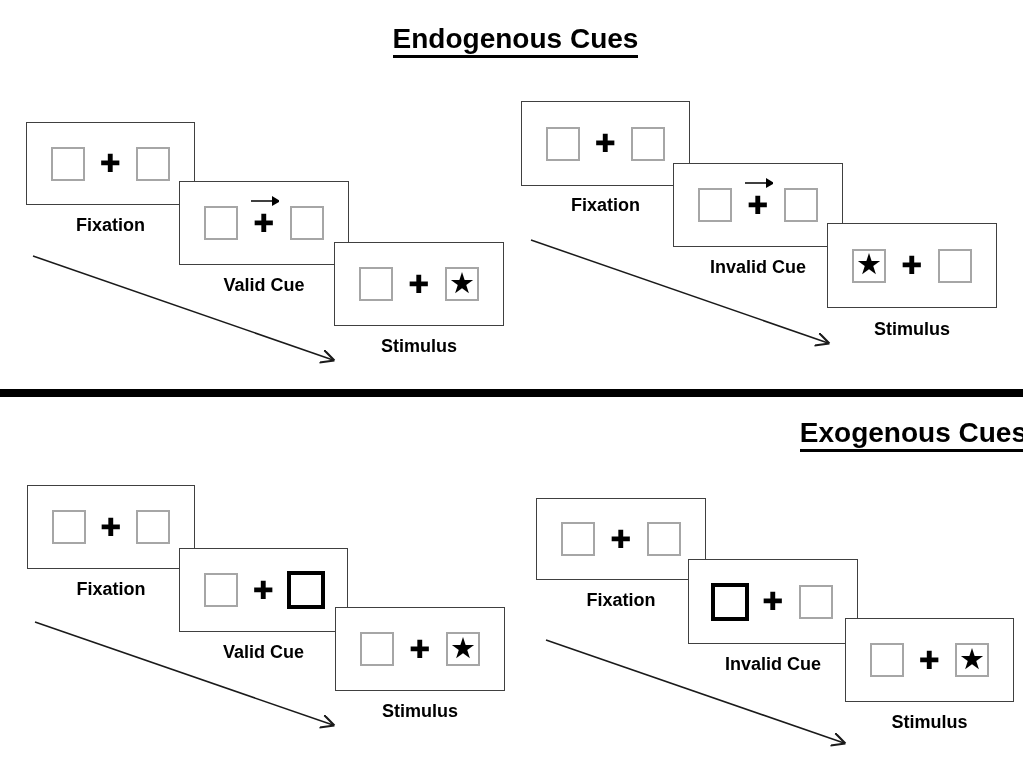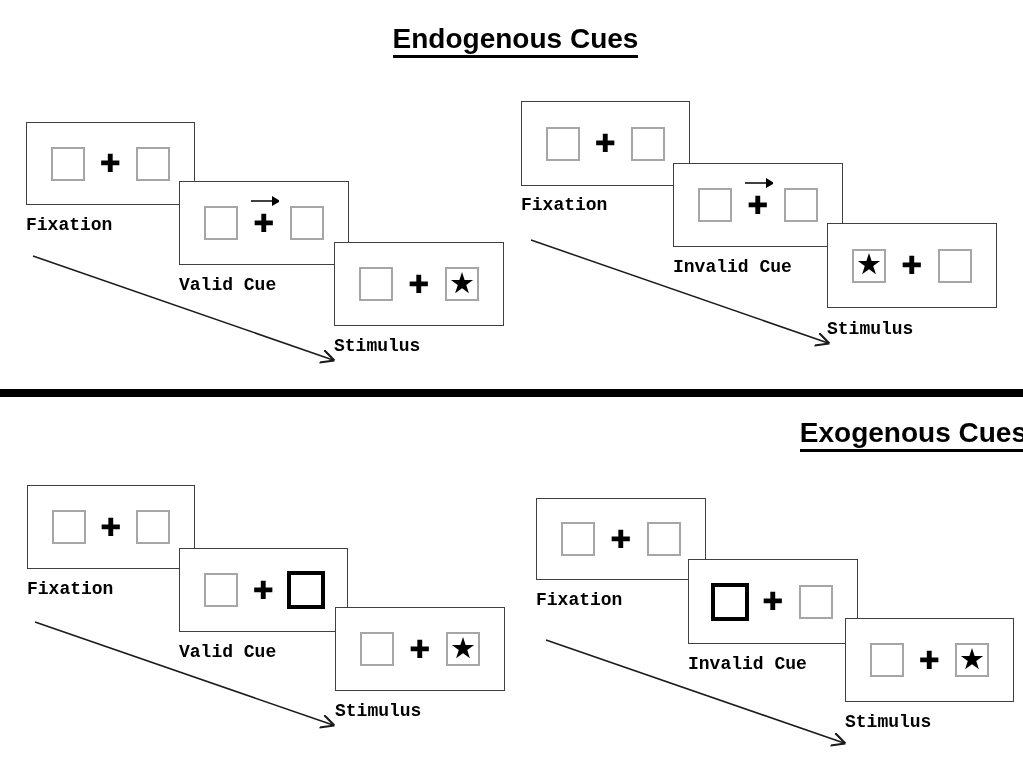--- a/index.html
+++ b/index.html
@@ -29,22 +29,22 @@
   .plus {
     font-family:"DejaVu Sans", sans-serif; font-size:25px; line-height:1;
     color:#000; font-weight:bold;
   }
   .star {
     font-family:"DejaVu Sans", sans-serif; font-size:29px; line-height:1;
     color:#000; position:relative; top:-1px;
   }
   .cue-arrow { position:absolute; left:50%; top:-15px; transform:translateX(-50%); }
   .panel-label {
-    position:absolute; text-align:left; font-size:18px; font-weight:bold;
-    color:#000; line-height:1.1; white-space:nowrap;font-family:Liberation Mono, monospace;
+    position:absolute; text-align:center; font-size:18px; font-weight:bold;
+    color:#000; line-height:1.1; white-space:nowrap;
   }
   .t-arrow { position:absolute; overflow:visible; }
 </style>
 </head>
 <body>
 
 <div class="stage">
 
   <div class="section-title" style="top:24px;">
     <span class="u">Endogenous Cues</span>

